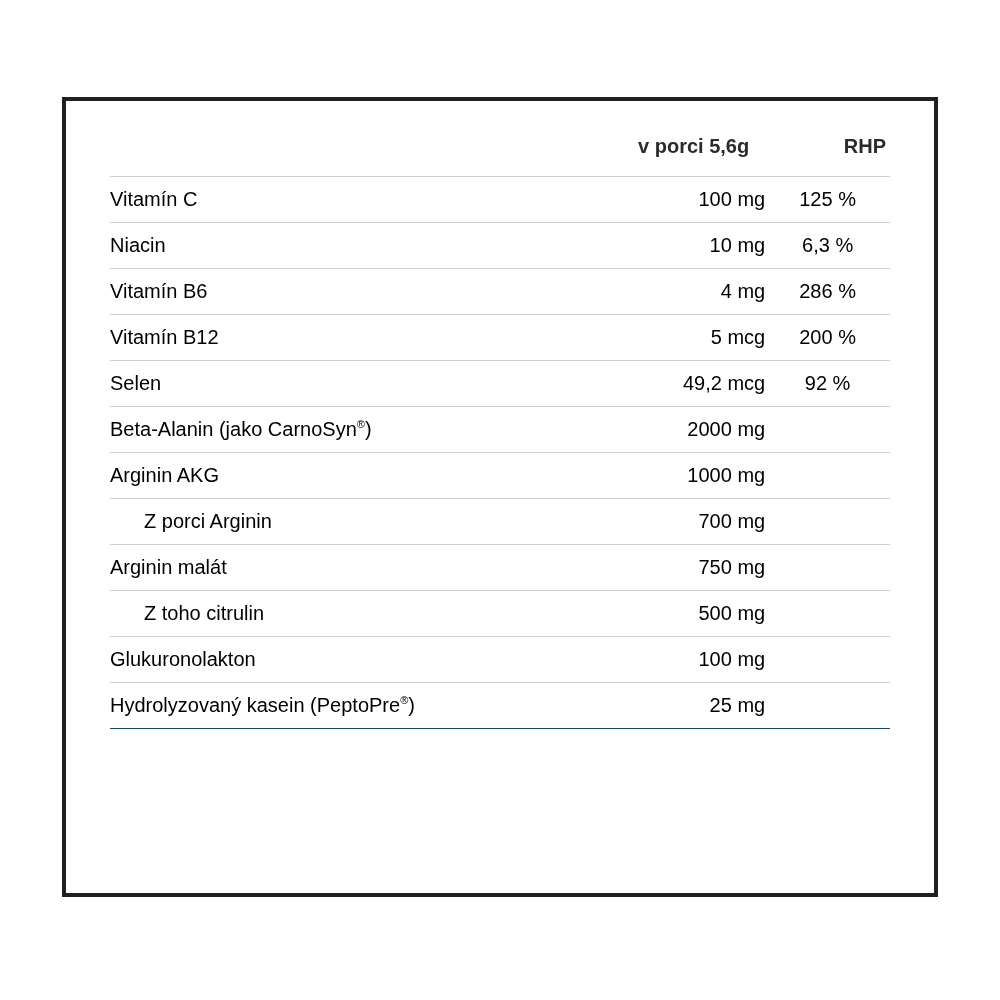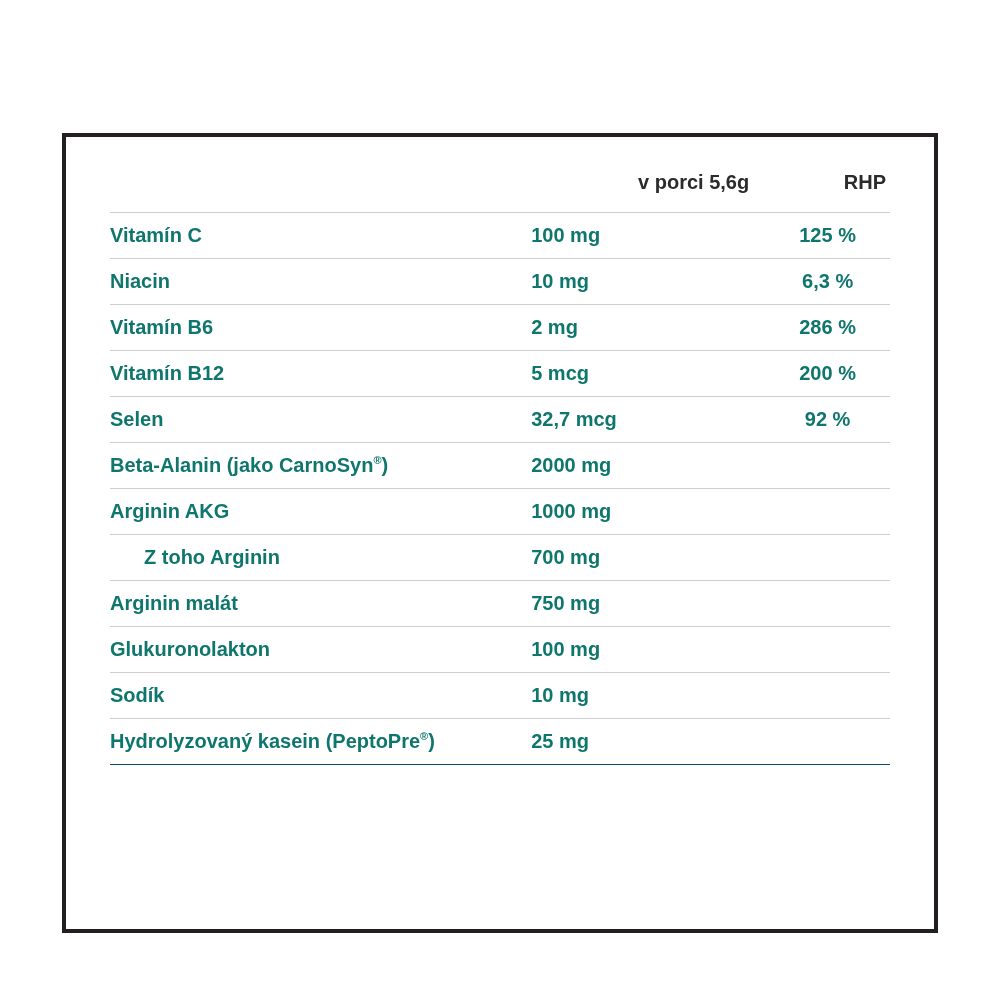--- a/index.html
+++ b/index.html
@@ -17,21 +17,20 @@
 
   #nutrition-panel {
     position: absolute;
     left: 62px;
     top: 97px;
     width: 876px;
     height: 800px;
     border: 4px solid #231f20;
     background: #ffffff;
     box-sizing: border-box;
-    margin-top: 36px;
   }
 
   .table-wrap {
     padding: 34px 44px 0 44px;
     box-sizing: border-box;
     height: 100%;
   }
 
   table.nutrition {
     width: 100%;
@@ -56,41 +55,41 @@
   }
   table.nutrition thead th.h-amount {
     padding-right: 16px;
   }
   table.nutrition thead th.h-rhp {
     padding-right: 4px;
   }
 
   table.nutrition tbody td {
     font-size: 20px;
-    font-weight: bold;
-    color: #0f766e;
+    font-weight: normal;
+    color: #000000;
     border-top: 1px solid #cfcfcf;
     padding: 11px 0 11px 0;
     height: 23px;
     vertical-align: middle;
     white-space: nowrap;
   }
   table.nutrition tbody tr:last-child td {
     border-bottom: 1px solid #0c4a6e;
   }
 
   td.name {
     text-align: left;
     padding-left: 6px;
   }
   td.name.sub {
     padding-left: 34px;
   }
   td.amount {
-    text-align: left;
+    text-align: right;
     padding-right: 16px;
   }
   td.rhp {
     text-align: center;
     padding-right: 4px;
   }
 
   sup.reg {
     font-size: 11px;
     vertical-align: super;
@@ -121,61 +120,61 @@
             <td class="amount">100 mg</td>
             <td class="rhp">125 %</td>
           </tr>
           <tr>
             <td class="name">Niacin</td>
             <td class="amount">10 mg</td>
             <td class="rhp">6,3 %</td>
           </tr>
           <tr>
             <td class="name">Vitamín B6</td>
-            <td class="amount">2 mg</td>
+            <td class="amount">4 mg</td>
             <td class="rhp">286 %</td>
           </tr>
           <tr>
             <td class="name">Vitamín B12</td>
             <td class="amount">5 mcg</td>
             <td class="rhp">200 %</td>
           </tr>
           <tr>
             <td class="name">Selen</td>
-            <td class="amount">32,7 mcg</td>
+            <td class="amount">49,2 mcg</td>
             <td class="rhp">92 %</td>
           </tr>
           <tr>
             <td class="name">Beta-Alanin (jako CarnoSyn<sup class="reg">®</sup>)</td>
             <td class="amount">2000 mg</td>
             <td class="rhp"></td>
           </tr>
           <tr>
             <td class="name">Arginin AKG</td>
             <td class="amount">1000 mg</td>
             <td class="rhp"></td>
           </tr>
           <tr>
-            <td class="name sub">Z toho Arginin</td>
+            <td class="name sub">Z porci Arginin</td>
             <td class="amount">700 mg</td>
             <td class="rhp"></td>
           </tr>
           <tr>
             <td class="name">Arginin malát</td>
             <td class="amount">750 mg</td>
             <td class="rhp"></td>
           </tr>
           <tr>
-            <td class="name">Glukuronolakton</td>
-            <td class="amount">100 mg</td>
+            <td class="name sub">Z toho citrulin</td>
+            <td class="amount">500 mg</td>
             <td class="rhp"></td>
           </tr>
           <tr>
-            <td class="name">Sodík</td>
-            <td class="amount">10 mg</td>
+            <td class="name">Glukuronolakton</td>
+            <td class="amount">100 mg</td>
             <td class="rhp"></td>
           </tr>
           <tr>
             <td class="name">Hydrolyzovaný kasein (PeptoPre<sup class="reg">®</sup>)</td>
             <td class="amount">25 mg</td>
             <td class="rhp"></td>
           </tr>
         </tbody>
     </table>
   </div>

